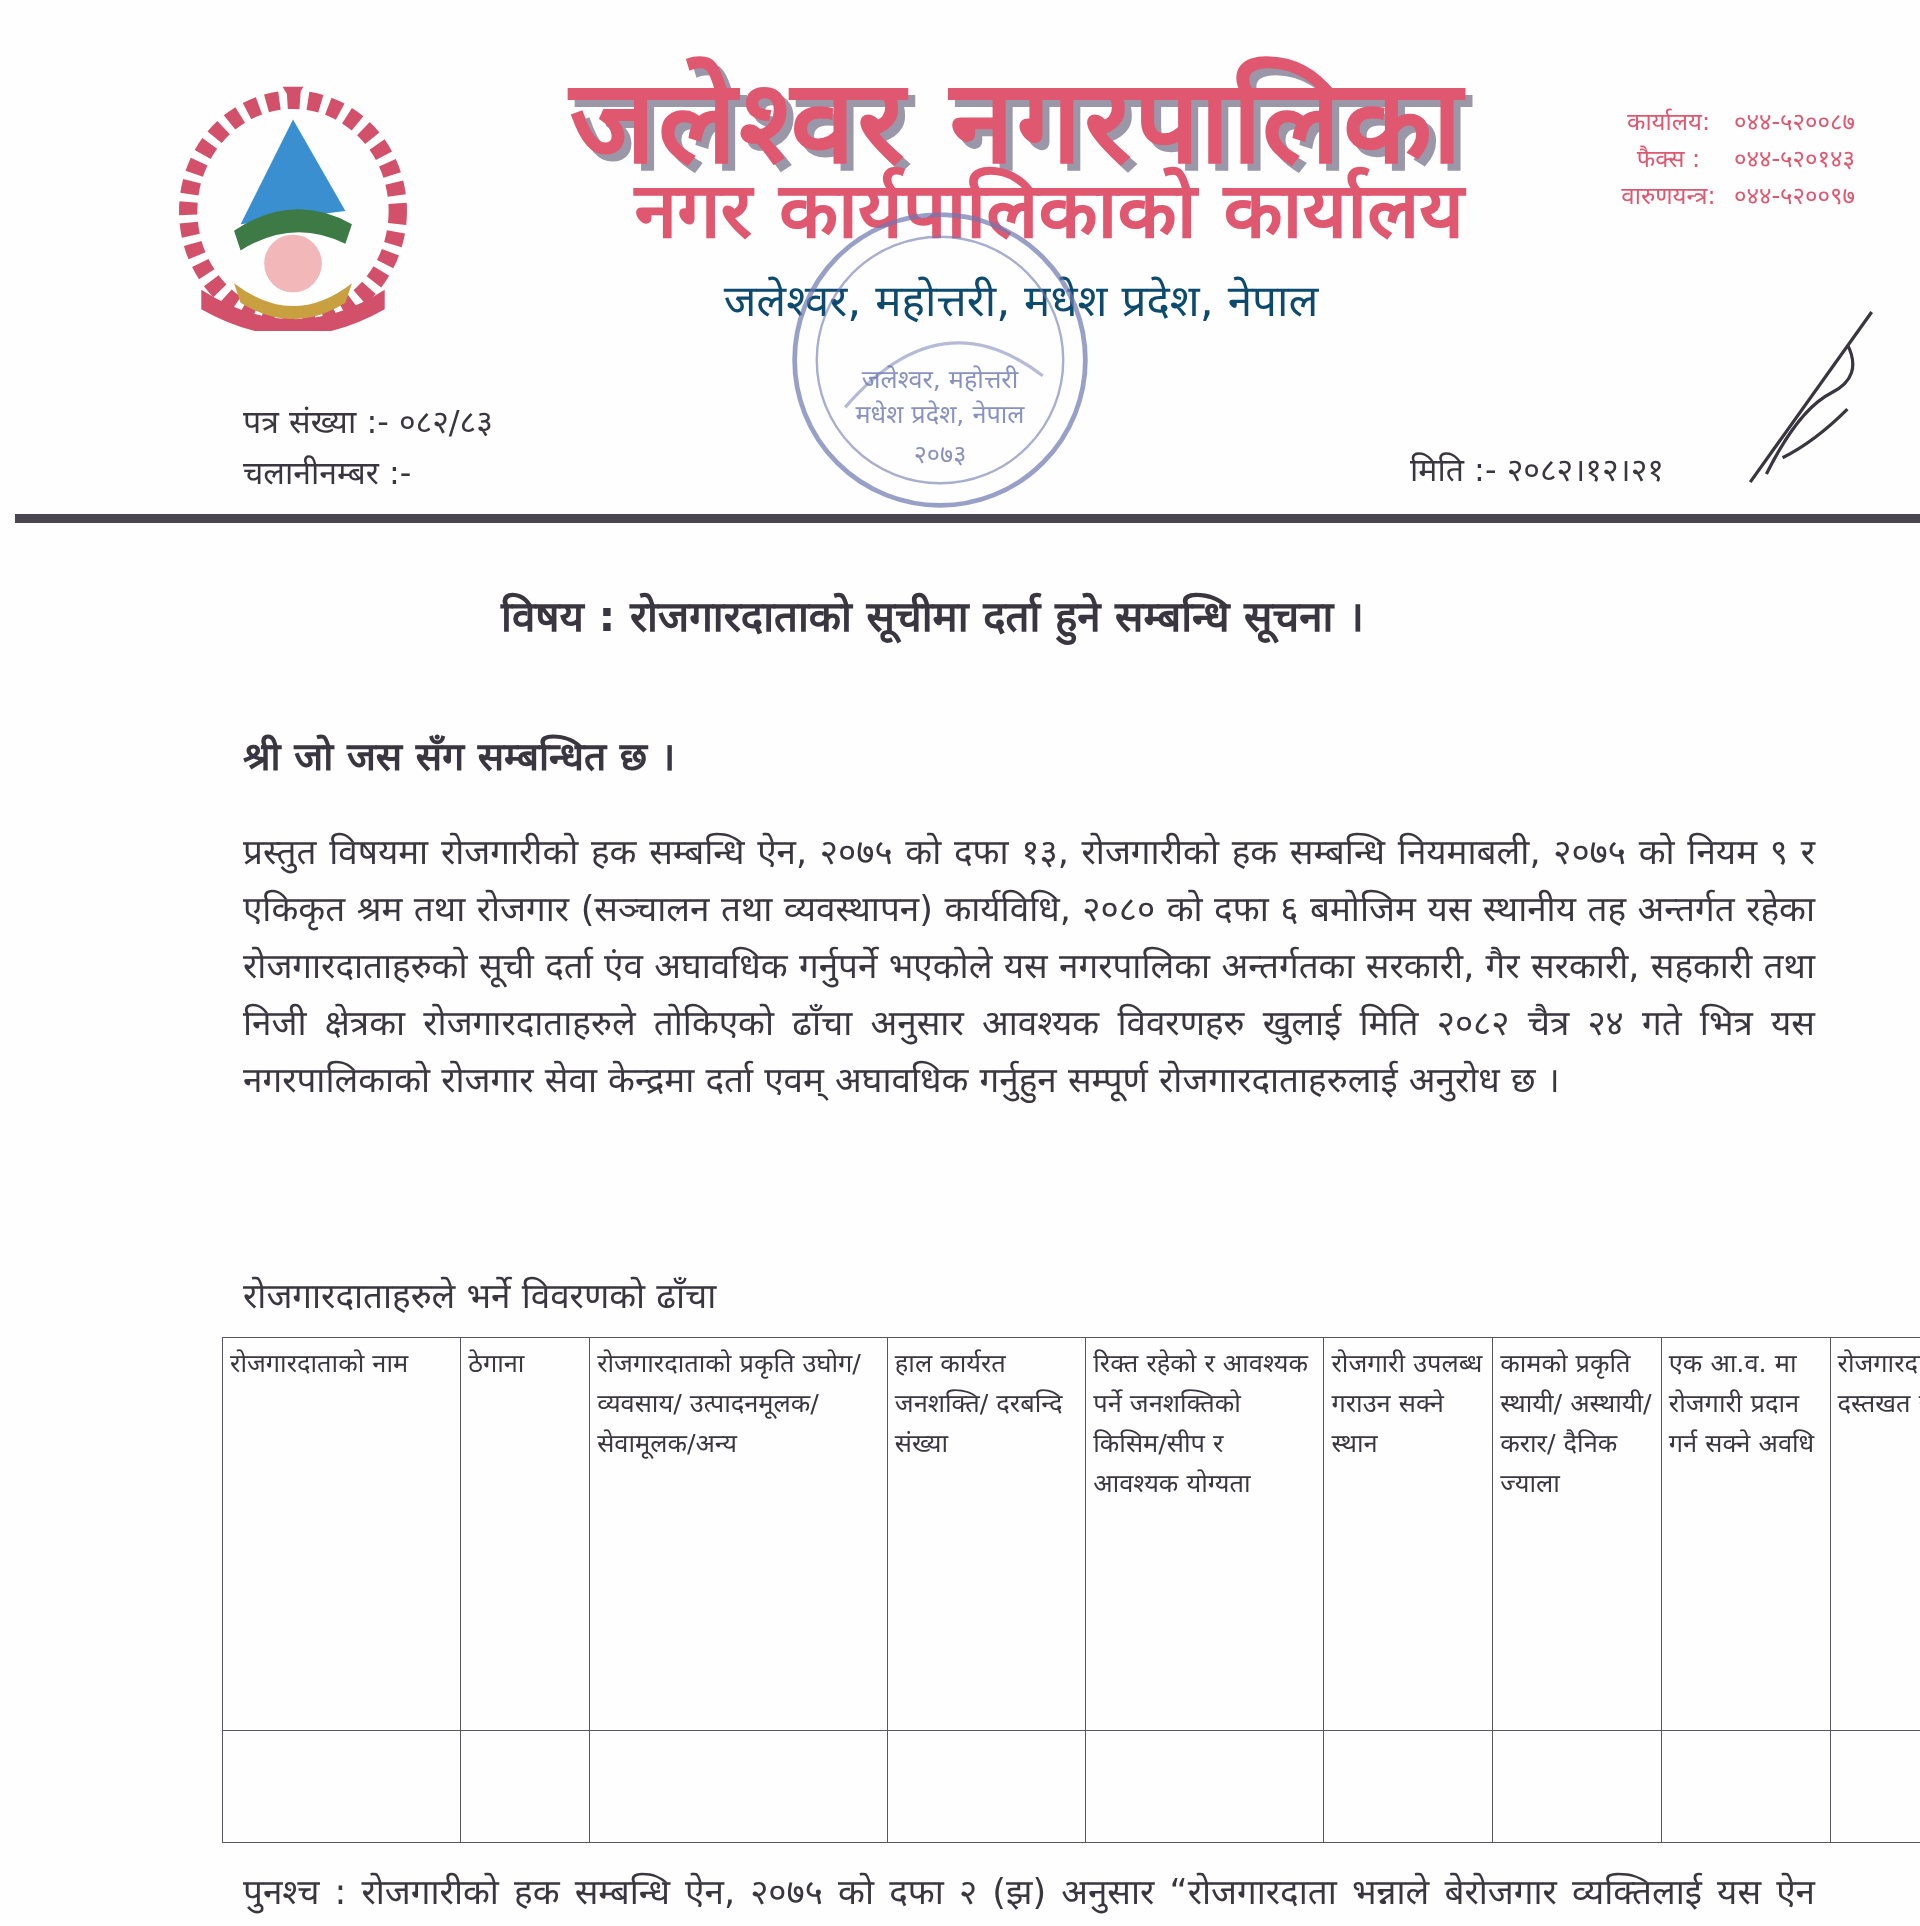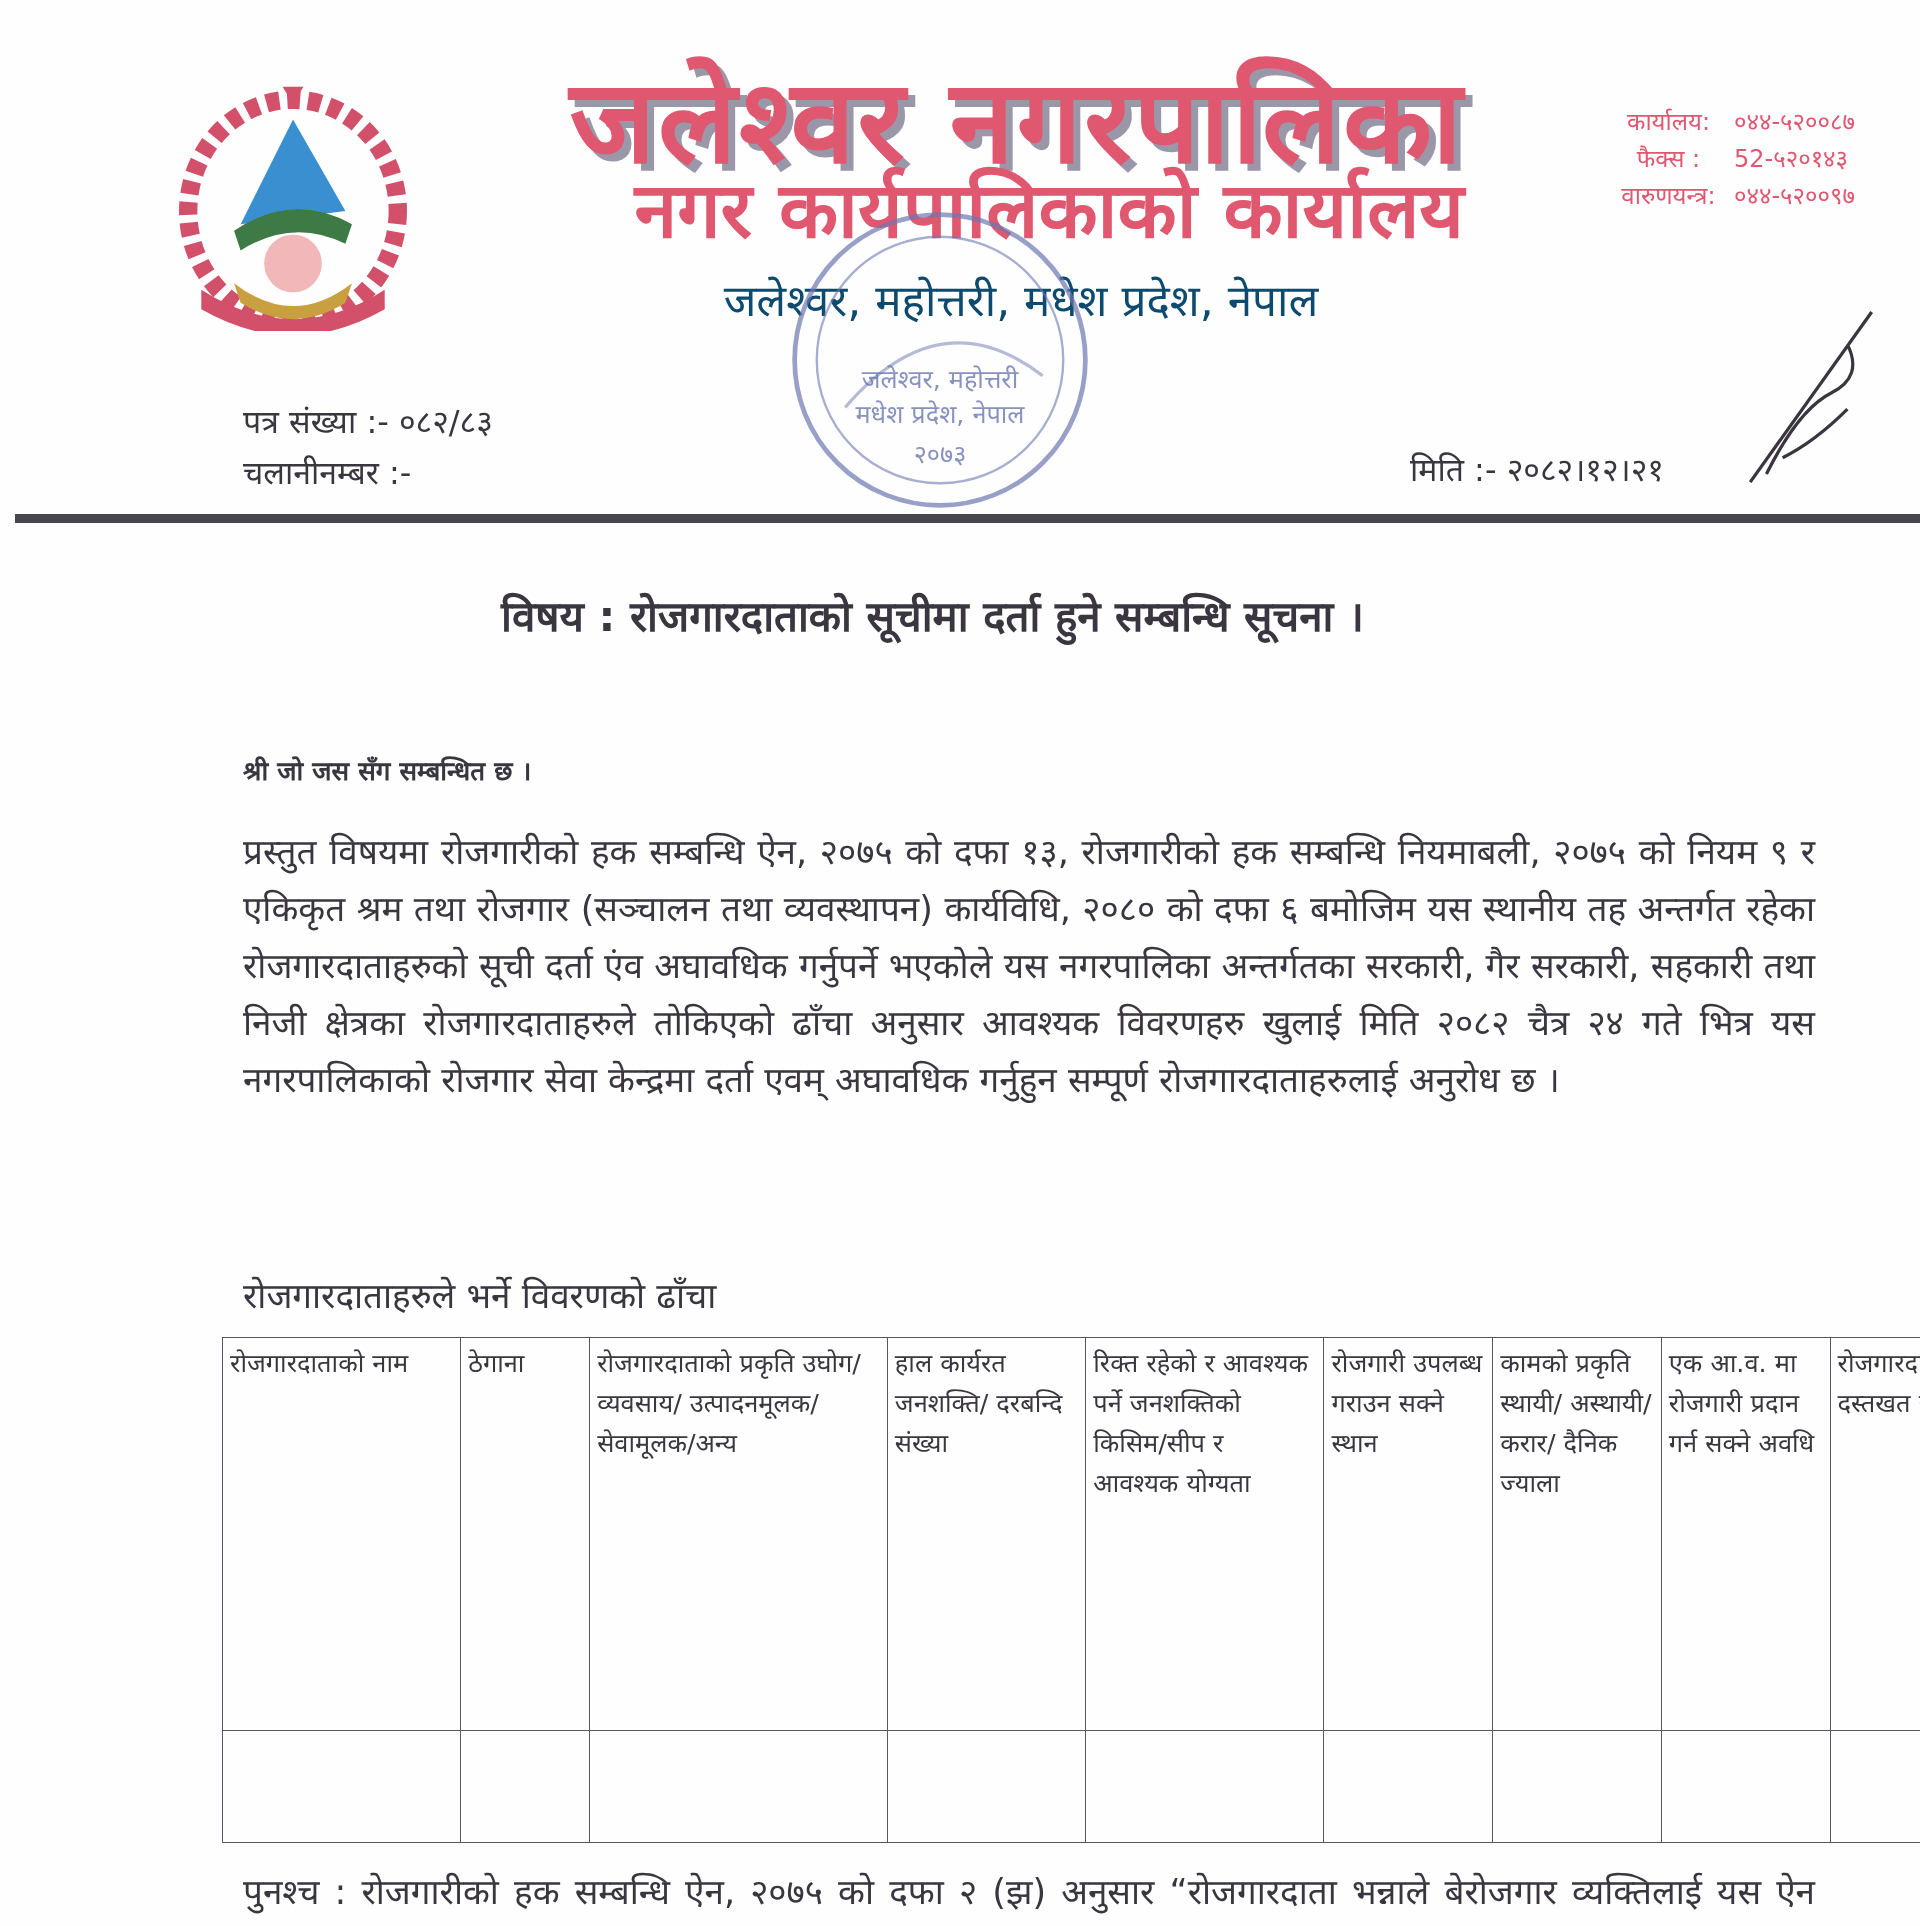--- a/index.html
+++ b/index.html
@@ -33,21 +33,21 @@
   
   .ref { left: 243px; top: 397px; font-size: 32px; line-height: 1.6; color: #3a3640; }
   .date { left: 1410px; top: 447px; font-size: 32px; color: #3a3640; white-space: nowrap; }
   .rule { left: 15.4px; top: 514px; width: 1905px; height: 9.2px; background: #4a4650; }
 
   
   .seal { left: 782px; top: 200px; width: 316px; height: 320px; }
 
   
   .subject { left: 501px; top: 586px; width: 1002px; font-size: 42px; font-weight: bold; white-space: nowrap; }
-  .salutation { left: 243px; top: 728px; font-size: 26px; font-weight: bold; white-space: nowrap; margin-top: 24px; }
+  .salutation { left: 243px; top: 728px; font-size: 39px; font-weight: bold; white-space: nowrap; }
   .para {
     left: 243px; top: 824px; width: 1572px; font-size: 35px; line-height: 57px;
     text-align: justify;
   }
 
   .table-caption { left: 243px; top: 1271px; font-size: 35px; white-space: nowrap; }
   table.form {
     position: absolute; left: 222px; top: 1337px; width: 1807px;
     border-collapse: collapse; font-size: 25.4px; line-height: 40px; border-radius: 8px;
   }
@@ -78,21 +78,21 @@
 <div class="abs title-sub">नगर कार्यपालिकाको कार्यालय</div>
 <div class="abs title-addr">जलेश्वर, महोत्तरी, मधेश प्रदेश, नेपाल</div>
 
 <div class="abs contacts">
   <div class="row">
     <span class="lbl">कार्यालय:</span>
     <span>०४४-५२००८७</span>
   </div>
   <div class="row">
     <span class="lbl">फैक्स :</span>
-    <span>52-५२०१४३</span>
+    <span>०४४-५२०१४३</span>
   </div>
   <div class="row">
     <span class="lbl">वारुणयन्त्र:</span>
     <span>०४४-५२००९७</span>
   </div>
 </div>
 
 <svg class="abs seal" viewBox="0 0 200 200">
   <circle cx="100" cy="100" r="92" fill="none" stroke="#6c78b0" stroke-width="3" opacity="0.7"></circle>
   <circle cx="100" cy="100" r="78" fill="none" stroke="#6c78b0" stroke-width="1.5" opacity="0.6"></circle>

